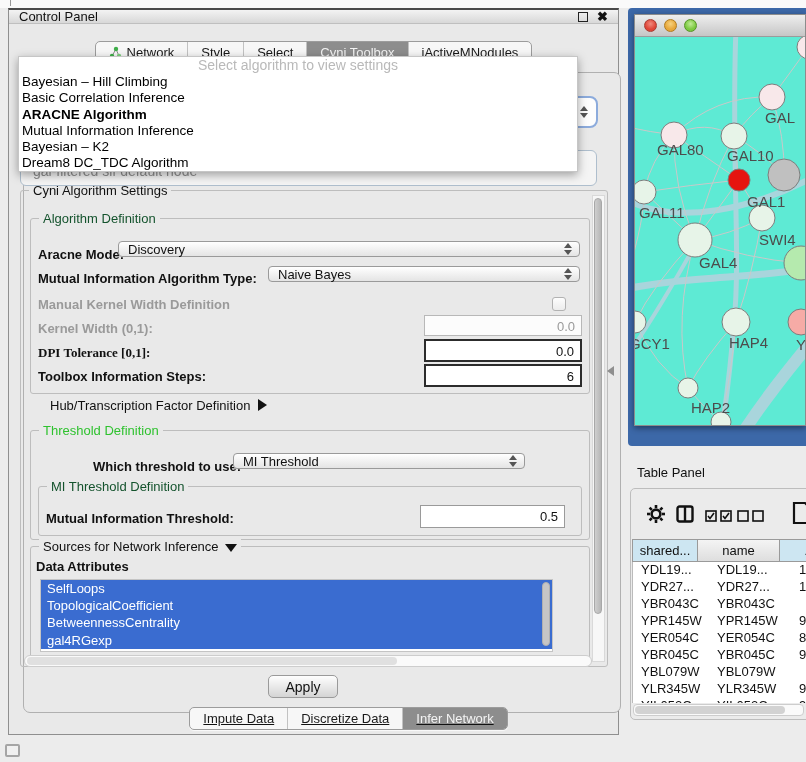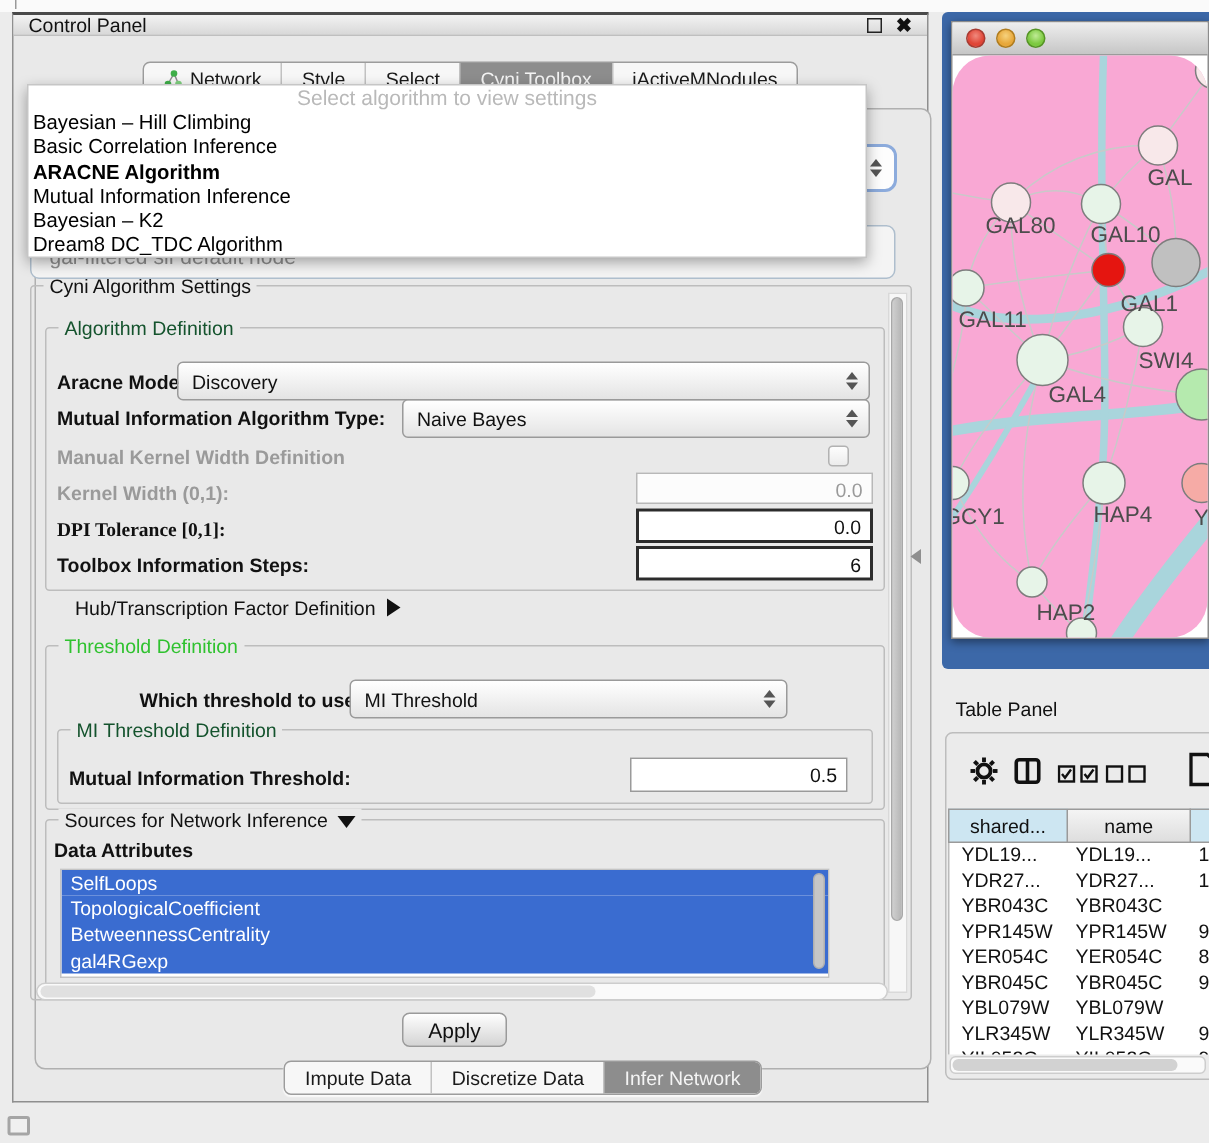--- a/index.html
+++ b/index.html
@@ -12,21 +12,21 @@
   .top-tick { left:10px; top:0; width:1px; height:6px; background:#999; }
 
   
   .control-panel { left:8px; top:8px; width:611px; height:727px; background:#e9e9e9; border:1px solid #8f8f8f; border-top:2px solid #4a4a4a; }
   .cp-titlebar { position:absolute; left:0; top:0; right:0; height:14px; background:linear-gradient(#f3f3f3,#d8d8d8); border-bottom:1px solid #bfbfbf; display:flex; align-items:center; padding:0 10px; }
   .float-box { width:10px; height:10px; border:1.5px solid #222; margin-left:auto; }
   .close-x { margin-left:9px; font-weight:bold; font-size:13px; color:#111; }
 
   
   .tabs-row { display:flex; justify-content:center; }
-  .seg { display:inline-flex; border:1px solid #9c9c9c; border-radius:5px; overflow:hidden; background:#f7f7f7; height:23px; box-shadow:0 1px 1px rgba(255,255,255,.8); }
+  .seg { display:inline-flex; border:1px solid #9c9c9c; border-radius:5px; overflow:hidden; background:#f7f7f7; height:23px; box-shadow:0 1px 1px rgba(255,255,255,.8);text-decoration:underline; }
   .seg-tab { padding:3px 13px; font-size:13px; display:flex; align-items:center; gap:5px; border-left:1px solid #c2c2c2; white-space:nowrap; color:#1a1a1a; }
   .seg-tab:first-child { border-left:none; }
   .seg-tab.active { background:#8d8d8d; color:#f4f4f4; }
 
   .inner-panel { left:14px; top:62px; width:598px; height:641px; border:1px solid #b0b0b0; border-radius:7px; background:#e9e9e9; }
 
   
   .dd-popup { left:18px; top:56px; width:560px; height:116px; background:#fff; border:1px solid #c6c6c6; box-shadow:0 3px 9px rgba(0,0,0,.35); z-index:9; }
   .dd-prompt { text-align:center; color:#b9b9b9; font-size:14px; height:17px; line-height:17px; }
   .dd-item { font-size:13.5px; line-height:16.3px; padding-left:3px; color:#000; }
@@ -38,21 +38,21 @@
 
   
   .fs { position:absolute; border:1px solid #bdbdbd; border-radius:3px; }
   .fs-legend { position:absolute; top:-8px; left:8px; background:#e9e9e9; padding:0 4px; font-size:13px; white-space:nowrap; }
   .lg-blue { color:#14532d; }
   .lg-green { color:#2fc22f; }
 
   .lbl { position:absolute; font-weight:bold; font-size:13px; white-space:nowrap; }
   .lbl.dis { color:#9a9a9a; }
 
-  .combo { position:absolute; height:26px; border:1px solid #9a9a9a; border-radius:4px; background:linear-gradient(#ffffff,#e4e4e4); display:flex; align-items:center; padding-left:9px; font-size:13px; }
+  .combo { position:absolute; height:16px; border:1px solid #9a9a9a; border-radius:4px; background:linear-gradient(#ffffff,#e4e4e4); display:flex; align-items:center; padding-left:9px; font-size:13px; }
   .spin { margin-left:auto; margin-right:7px; display:flex; flex-direction:column; gap:2px; }
   .spin i { display:block; width:0; height:0; border-left:4px solid transparent; border-right:4px solid transparent; }
   .spin .up { border-bottom:5px solid #555; }
   .spin .dn { border-top:5px solid #555; }
 
   .field { position:absolute; background:#fff; border:1px solid #9a9a9a; font-size:13px; text-align:right; padding:3px 6px 0 0; }
   .field.dark { border:2px solid #2c2c2c; }
   .field.dis { background:#fcfcfc; border:1px solid #b8b8b8; color:#9a9a9a; }
 
   .checkbox { position:absolute; width:14px; height:14px; border:1px solid #b2b2b2; border-radius:3px; background:linear-gradient(#fdfdfd,#ececec); }
@@ -74,21 +74,21 @@
   .apply-btn { left:268px; top:675px; width:70px; height:23px; border:1px solid #9a9a9a; border-radius:5px; background:linear-gradient(#fefefe,#d4d4d4); font-size:14px; display:flex; align-items:center; justify-content:center; }
 
   
   .net-frame { left:628px; top:8px; width:178px; height:438px; background:#3c68a8; border-radius:4px 0 0 4px; }
   .mac-window { left:634px; top:14px; width:172px; height:412px; background:#fff; border:1px solid #8c8c8c; box-shadow:0 2px 6px rgba(0,0,0,.45); }
   .mac-titlebar { position:absolute; left:0; top:0; right:0; height:22px; background:linear-gradient(#eeeeee,#c6c6c6); border-bottom:1px solid #9b9b9b; display:flex; align-items:center; gap:7px; padding-left:9px; }
   .light { width:13px; height:13px; border-radius:50%; }
   .light.red { background:radial-gradient(circle at 50% 35%, #f08a7e, #df4537 60%); border:1px solid #a73b32; }
   .light.yellow { background:radial-gradient(circle at 50% 35%, #f6d27e, #e7a73a 60%); border:1px solid #b07c1e; }
   .light.green { background:radial-gradient(circle at 50% 35%, #c0eb96, #7cc940 60%); border:1px solid #559425; }
-  .net-canvas { position:absolute; left:0; top:22px; right:0; bottom:0; overflow:hidden; background:#f9a8d4;border-radius:25px; }
+  .net-canvas { position:absolute; left:0; top:22px; right:0; bottom:0; overflow:hidden; background:#5eead4; }
 
   
   .tp-title { left:637px; top:465px; font-size:13px; color:#111; }
   .table-panel { left:630px; top:488px; width:180px; height:232px; background:#ebebeb; border:1px solid #bdbdbd; border-radius:5px 0 0 5px; }
   .tp-toolbar-icon { position:absolute; }
   .thead { left:632px; top:539px; height:23px; display:flex; }
   .th { border:1px solid #9a9a9a; border-left:none; font-size:13px; display:flex; align-items:center; justify-content:center; background:linear-gradient(#f4f4f4,#dedede); overflow:hidden; }
   .th:first-child { border-left:1px solid #9a9a9a; }
   .th.accent { background:#cde6f2; }
   .tbody { left:632px; top:562px; width:220px; height:141px; overflow:hidden; background:#fff; border-left:1px solid #bbb; }
@@ -355,21 +355,21 @@
   </svg>
   <svg class="abs tp-toolbar-icon" style="left:737px;top:510px;" width="28" height="12" viewBox="0 0 28 12">
     <rect x="1" y="1" width="10" height="10" fill="none" stroke="#111" stroke-width="1.6"></rect>
     <rect x="16" y="1" width="10" height="10" fill="none" stroke="#111" stroke-width="1.6"></rect>
   </svg>
   <svg class="abs tp-toolbar-icon" style="left:792px;top:501px;" width="22" height="24" viewBox="0 0 22 24">
     <path d="M2,2 L13,2 L18,7 L18,22 L2,22 Z" fill="none" stroke="#111" stroke-width="2.2"></path>
   </svg>
 
   <div class="abs thead">
-      <div class="th accent" style="width: 80px;">shared...</div>
+      <div class="th accent" style="width: 66px;">shared...</div>
       <div class="th" style="width: 82px;">name</div>
       <div class="th accent" style="width: 60px;">A</div>
     </div>
   <div class="abs tbody">
       <div class="tr">
         <div class="td" style="width: 76px;">YDL19...</div>
         <div class="td" style="width: 82px;">YDL19...</div>
         <div class="td" style="width: 60px;">13</div>
       </div>
       <div class="tr">

